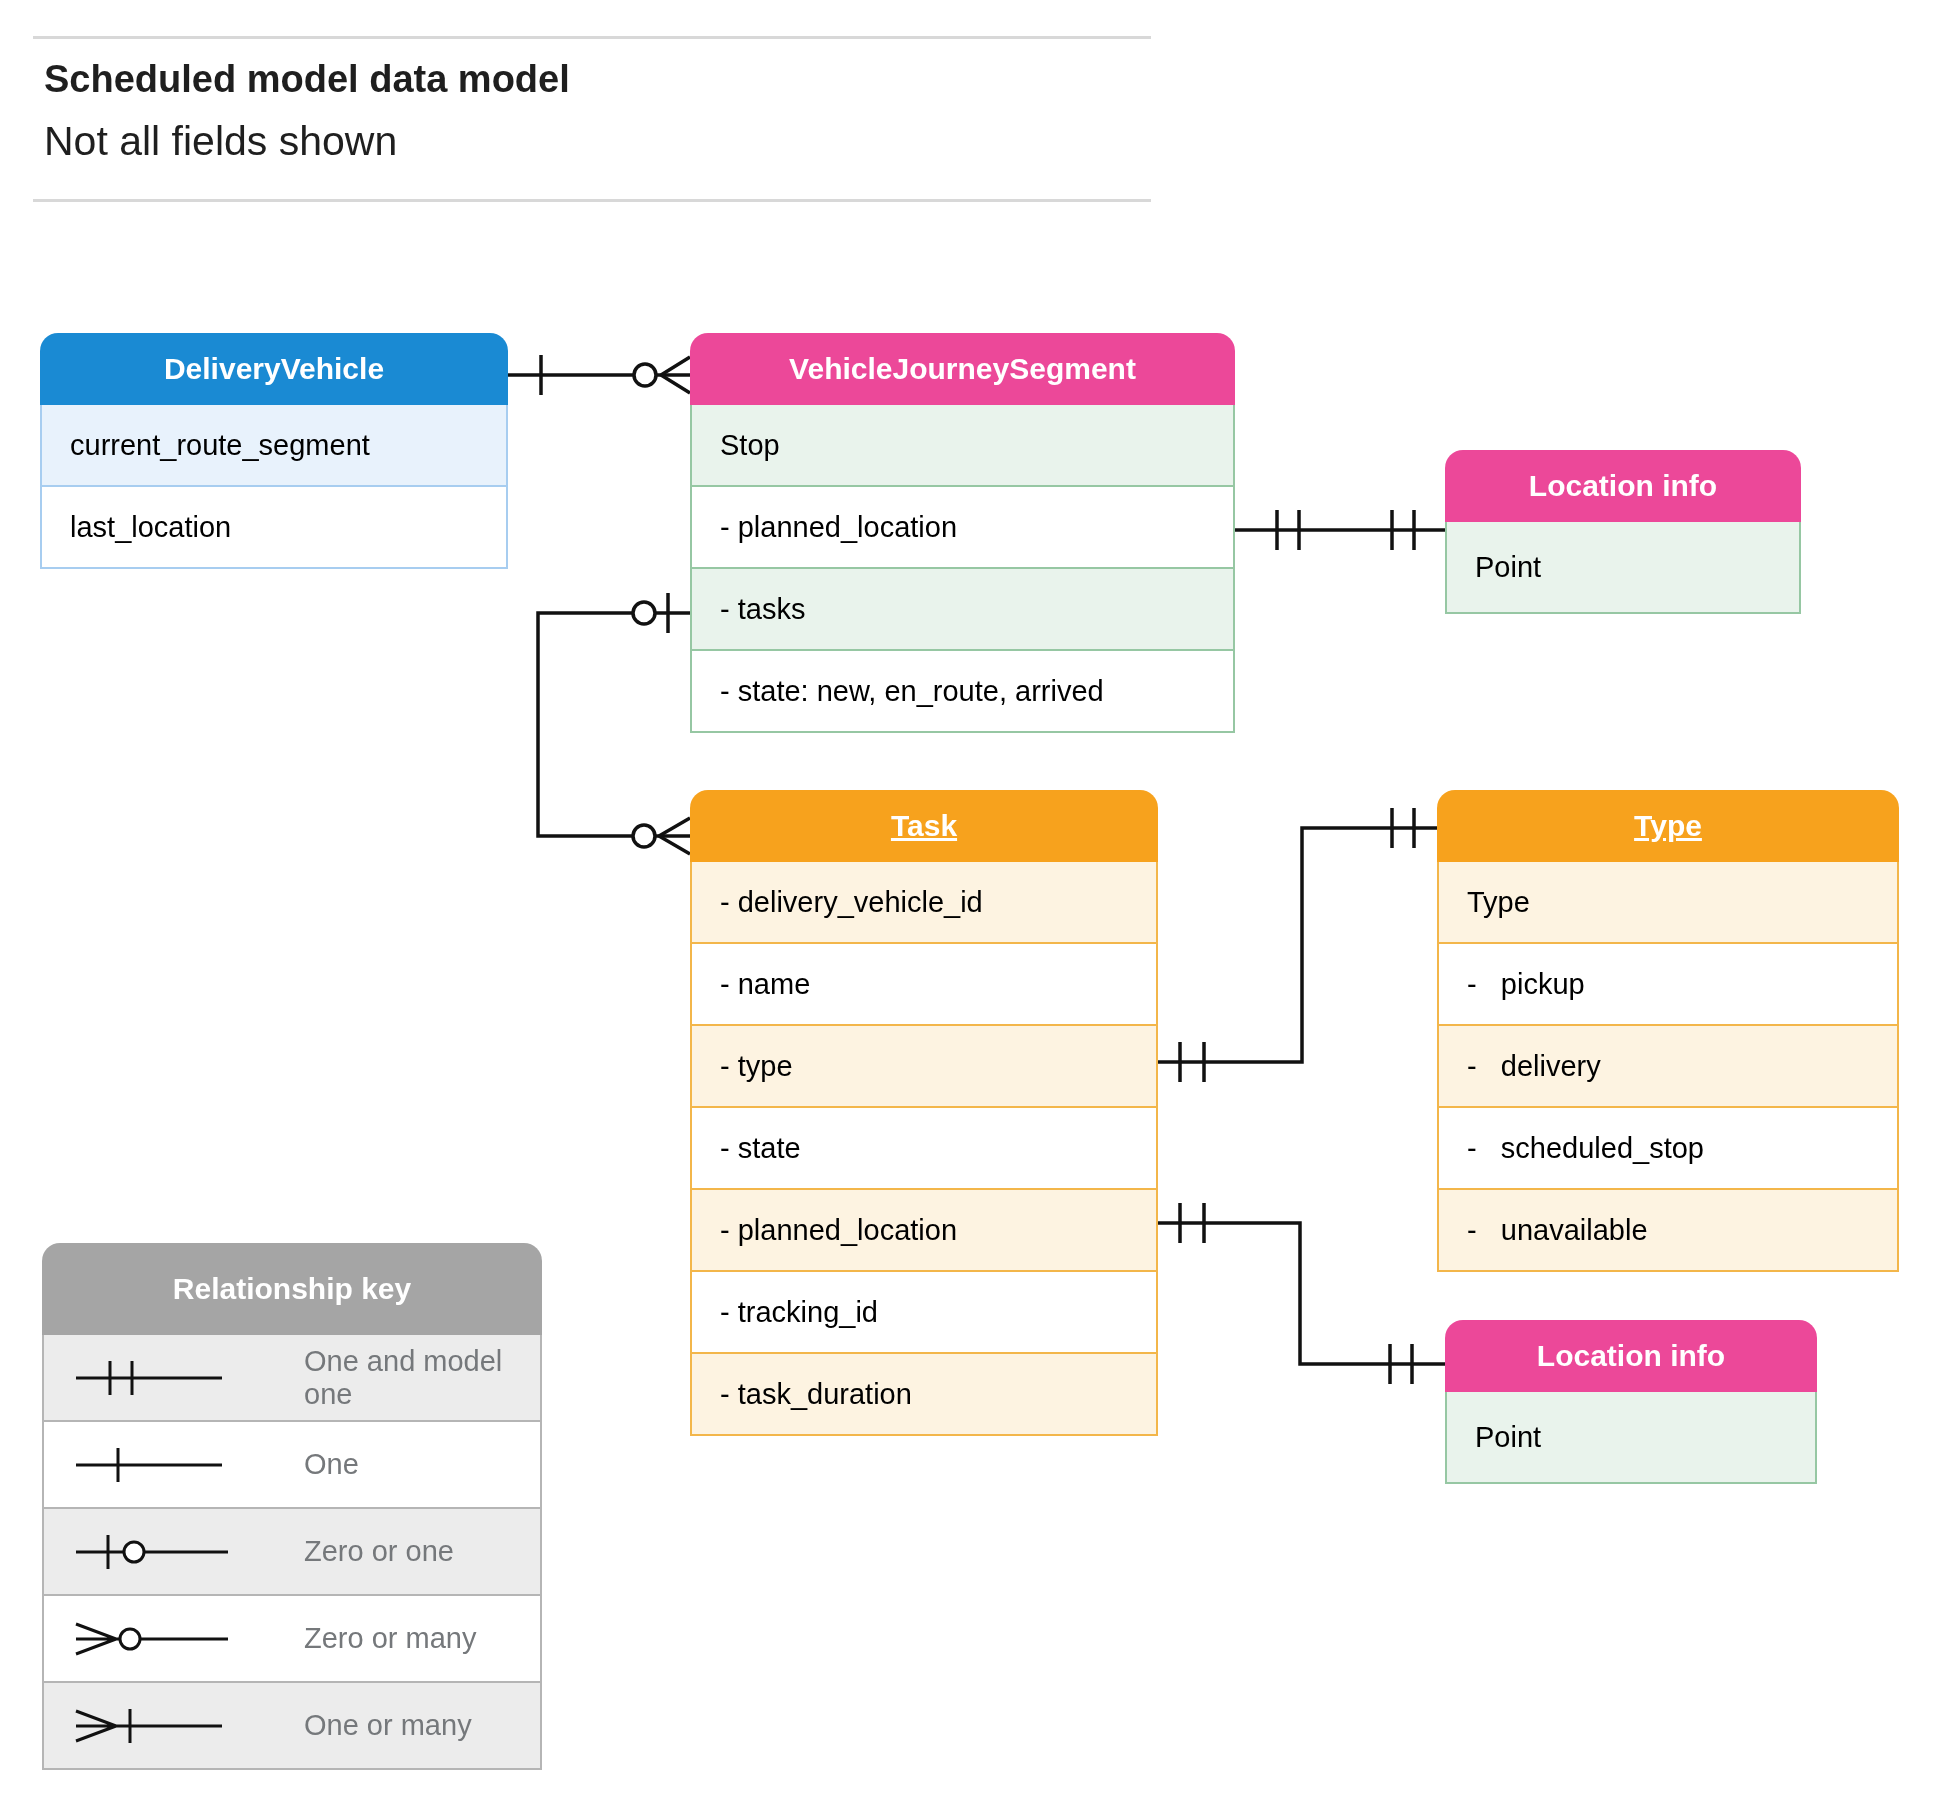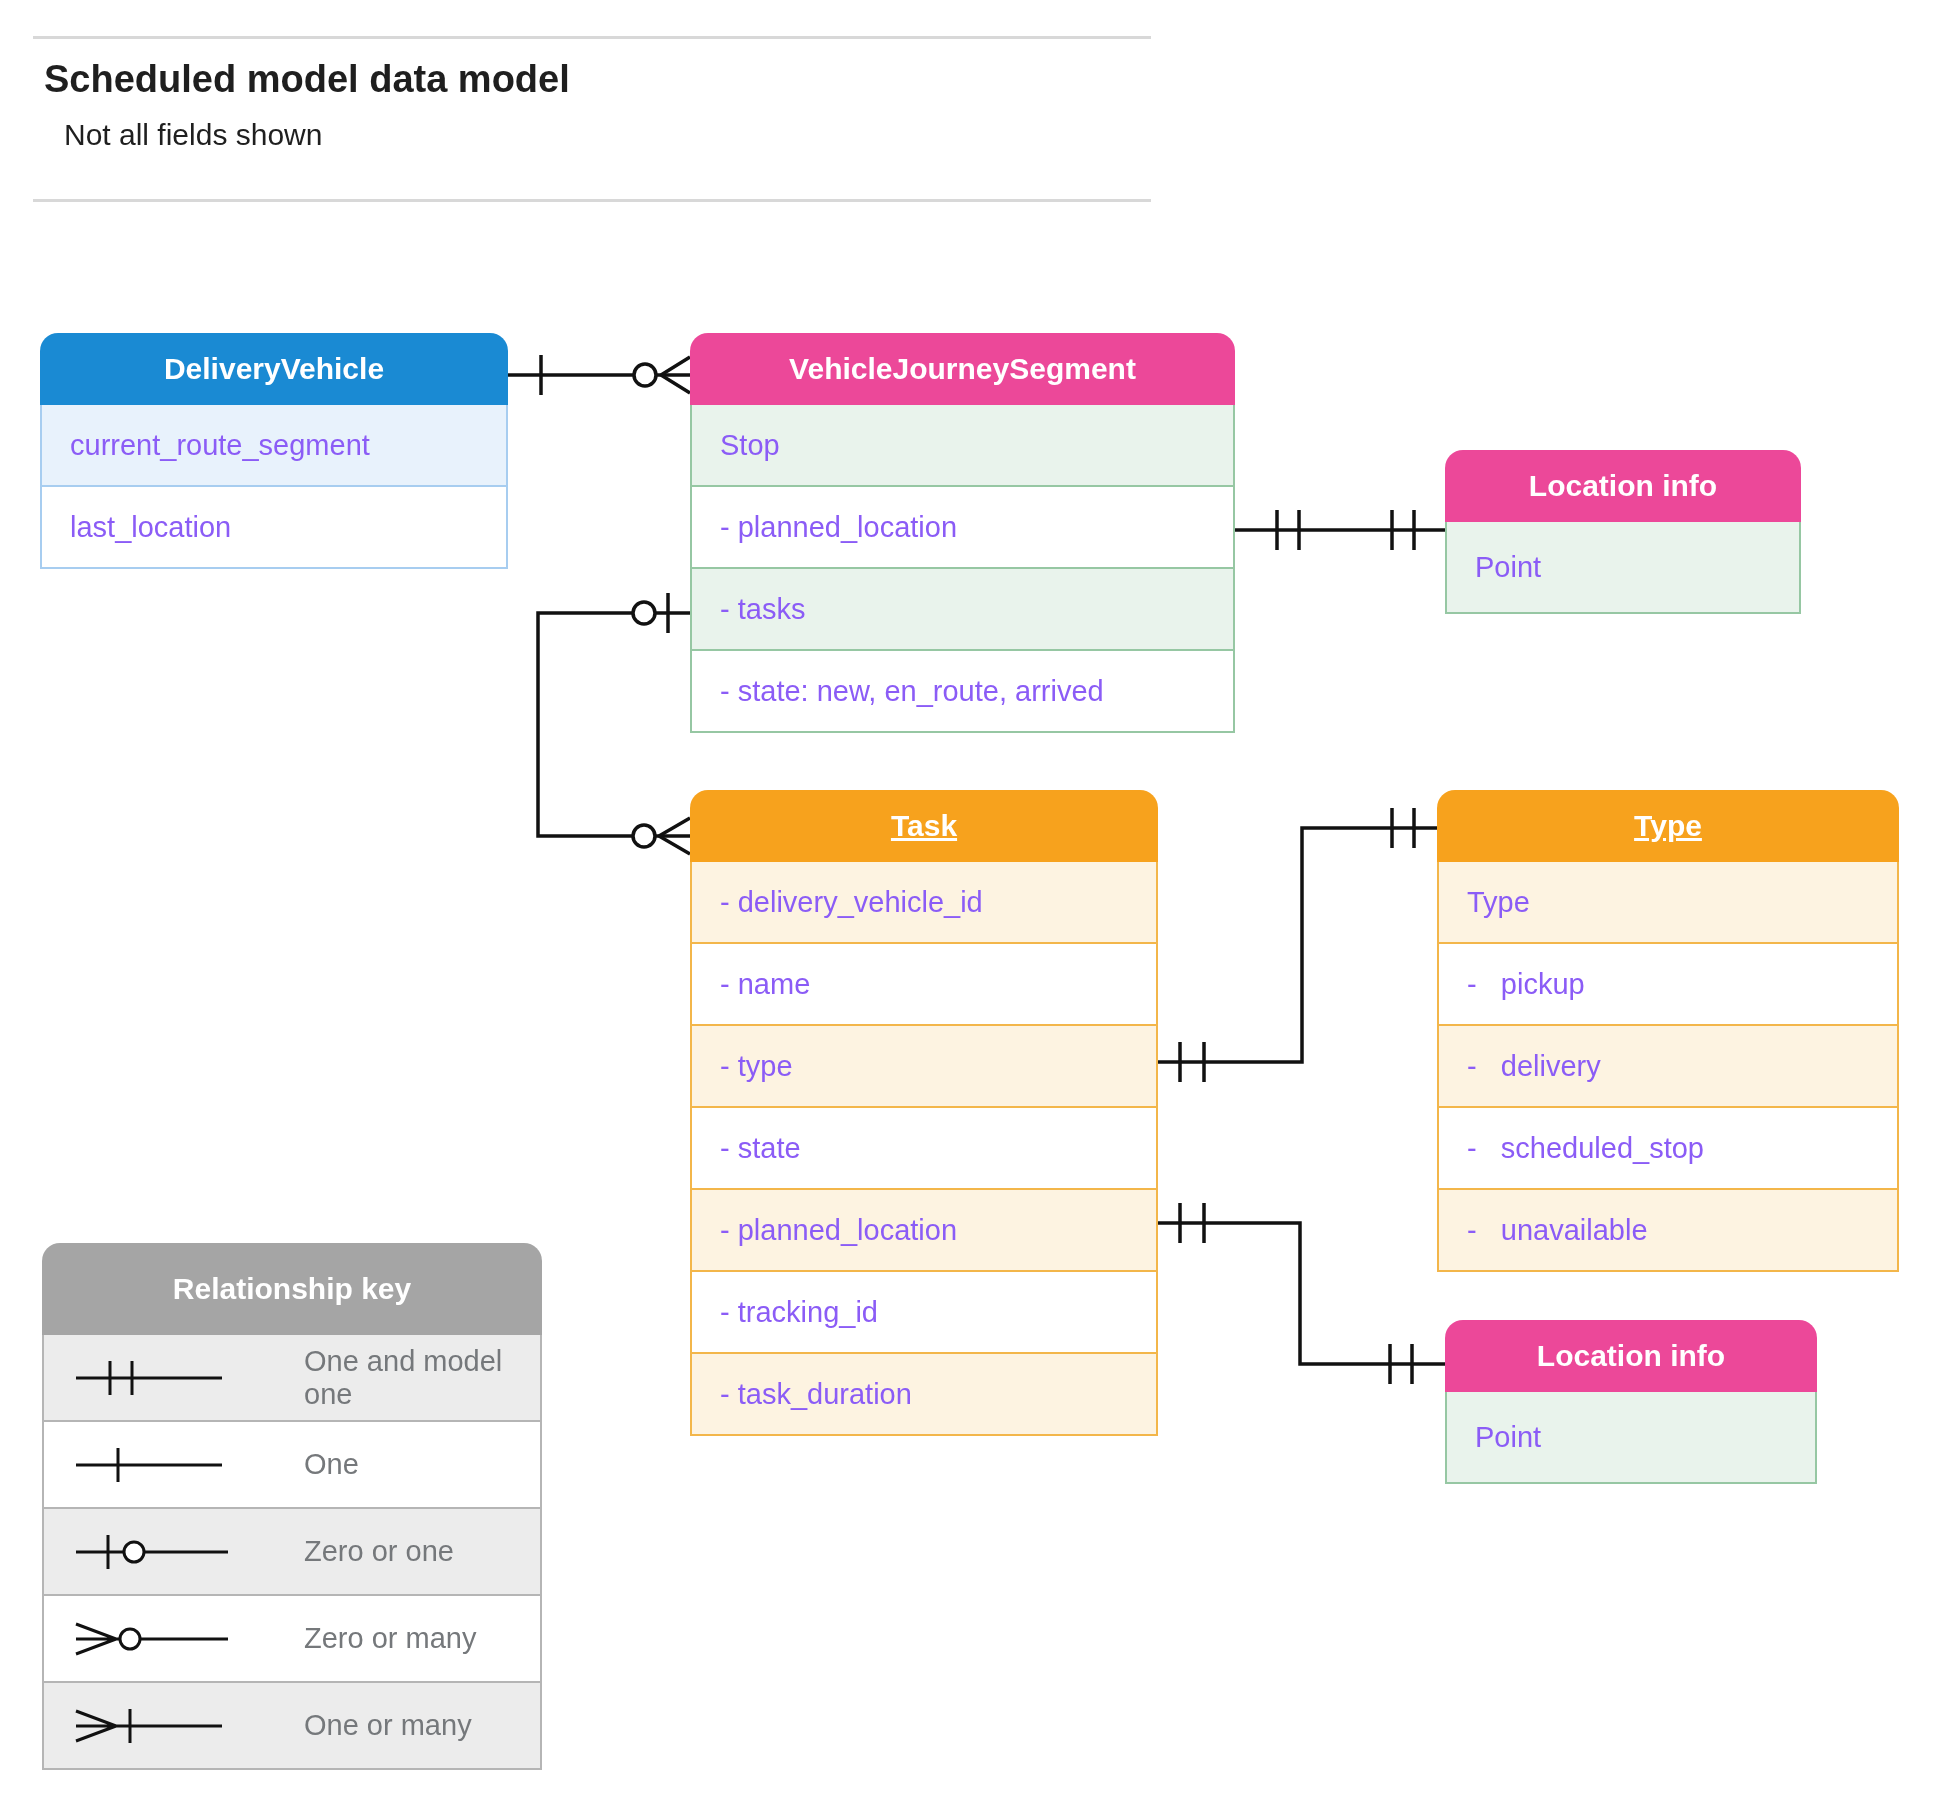--- a/index.html
+++ b/index.html
@@ -12,34 +12,34 @@
   }
   .rule{position:absolute;height:3px;background:#d8d8d8;}
   .rule.top{left:33px;top:36px;width:1118px;}
   .rule.bottom{left:33px;top:199px;width:1118px;}
   .page-title{
     position:absolute;left:44px;top:58px;
     font-size:38px;font-weight:700;color:#1f1f1f;letter-spacing:0;
   }
   .page-subtitle{
     position:absolute;left:44px;top:118px;
-    font-size:30px;font-weight:400;color:#1f1f1f;margin-left:20px;
+    font-size:41px;font-weight:400;color:#1f1f1f;
   }
 
   
   .entity{position:absolute;}
   .entity-header{
     height:72px;border-radius:18px 18px 0 0;
     display:flex;align-items:center;justify-content:center;
     color:#ffffff;font-size:30px;font-weight:700;
   }
   .entity-rows{border-style:solid;border-width:0 2px 2px 2px;background:#fff;}
   .entity-row{
     height:80px;display:flex;align-items:center;
-    padding-left:28px;font-size:29px;color:#8b5cf6;
+    padding-left:28px;font-size:29px;color:#000000;
     border-top:2px solid transparent;background:#ffffff;
     white-space:pre;
   }
   .entity-row:first-child{border-top:none;}
   .tall-rows .entity-row{height:90px;}
 
   .theme-blue  .entity-header{background:#1a8ad3;}
   .theme-blue  .entity-rows{border-color:#a7cdf0;}
   .theme-blue  .entity-row{border-top-color:#a7cdf0;}
   .theme-blue  .entity-row:nth-child(odd){background:#e8f2fc;}

